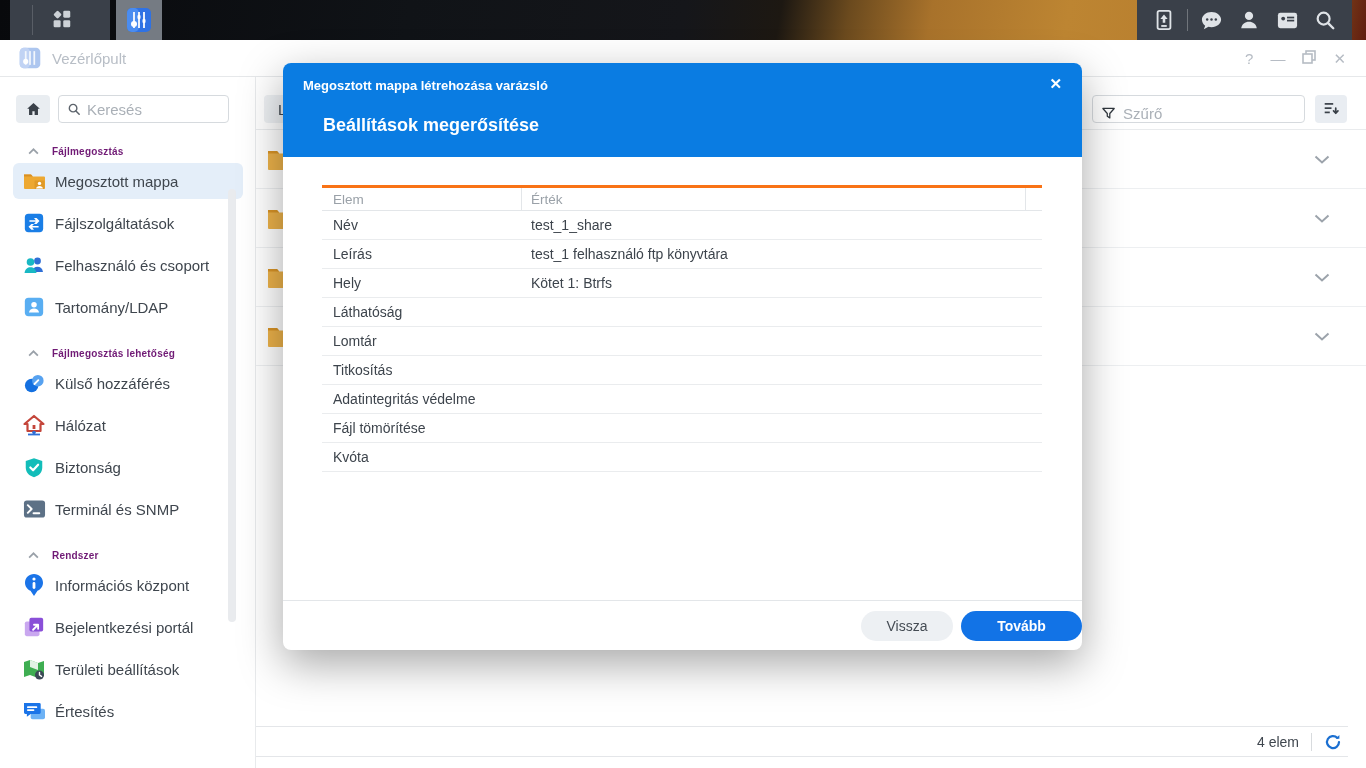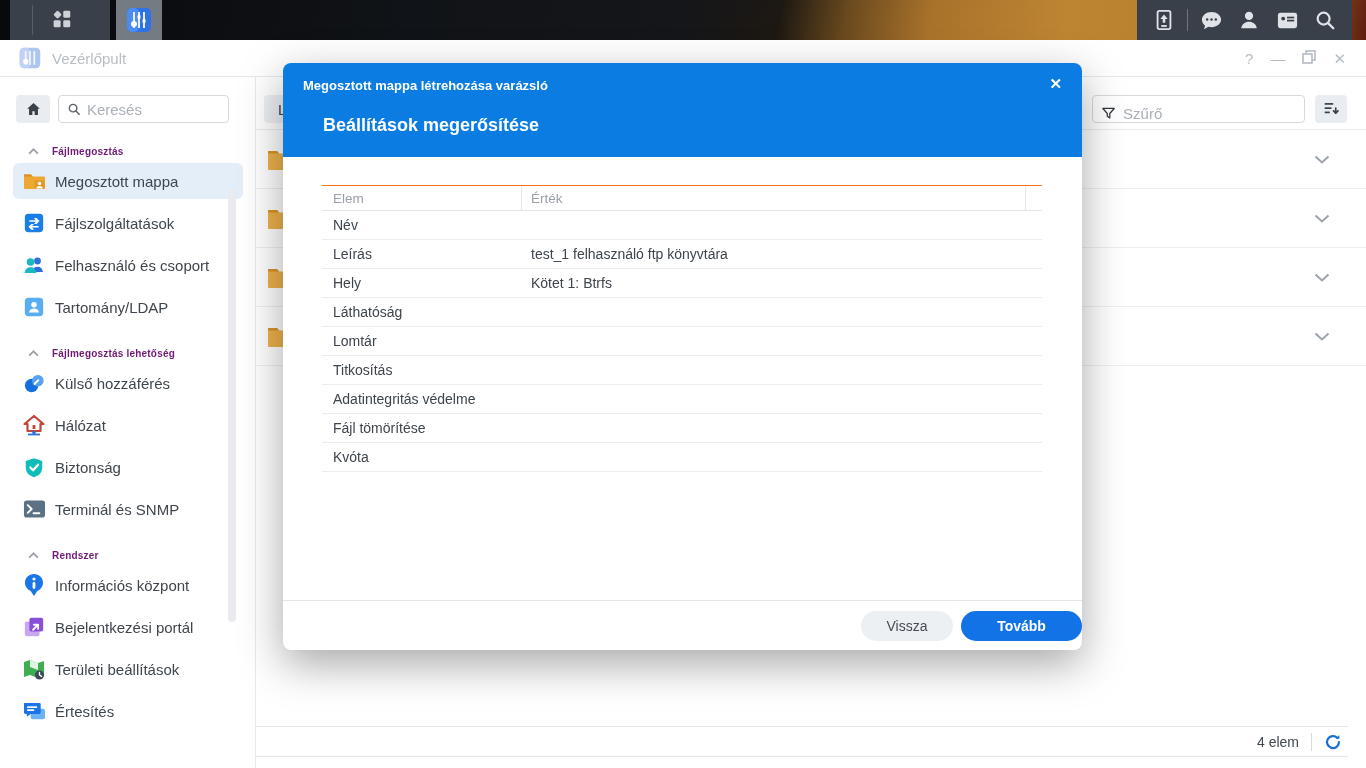--- a/index.html
+++ b/index.html
@@ -59,21 +59,21 @@
 
   
   .dialog{position:absolute;left:283px;top:63px;width:799px;height:587px;background:#fff;border-radius:8px;
     box-shadow:0 14px 44px rgba(0,0,0,.35);z-index:20;overflow:hidden}
   .dlg-header{height:94px;background:#0a7ce2;position:relative;color:#fff}
   .dlg-title{position:absolute;left:20px;top:15px;font-size:13px;font-weight:bold}
   .dlg-close{position:absolute;right:20px;top:12px;font-size:15px;font-weight:bold;cursor:pointer;color:#fff}
   .dlg-subtitle{position:absolute;left:40px;top:52px;font-size:18px;font-weight:bold}
   .dlg-body{padding:28px 40px 0 39px}
   .tbl{width:720px}
-  .thead{display:flex;height:26px;border-top:1px solid #f97316;border-bottom:1px solid #e3e6e9;align-items:center;color:#9aa1a8;font-size:13.5px}
+  .thead{display:flex;height:26px;border-top:3px solid #f97316;border-bottom:1px solid #e3e6e9;align-items:center;color:#9aa1a8;font-size:13.5px}
   .th1{width:200px;padding-left:11px;border-right:1px solid #e3e6e9;height:100%;display:flex;align-items:center}
   .th2{flex:1;padding-left:9px;border-right:1px solid #e3e6e9;height:100%;display:flex;align-items:center}
   .th3{width:16px;height:100%}
   .trow{display:flex;height:29px;border-bottom:1px solid #eaecee;align-items:center;font-size:14px;color:#3d444c}
   .tlabel{width:200px;padding-left:11px}
   .tvalue{flex:1;padding-left:9px}
   .dlg-footer{position:absolute;left:0;right:0;bottom:0;height:50px;border-top:1px solid #e3e6e9;display:flex;align-items:center;justify-content:flex-end;gap:8px;}
   .btn-back{width:92px;height:30px;border:none;border-radius:16px;background:#edf0f3;color:#454c54;font-size:14px;font-family:"Liberation Sans",sans-serif;cursor:pointer}
   .btn-next{width:121px;height:30px;border:none;border-radius:16px;background:#1273e6;color:#fff;font-size:14px;font-weight:bold;font-family:"Liberation Sans",sans-serif;cursor:pointer}
 </style>
@@ -421,20 +421,21 @@
   </div>
   <div class="dlg-body">
     <div class="tbl">
       <div class="thead">
         <span class="th1">Elem</span>
         <span class="th2">Érték</span>
         <span class="th3"></span>
       </div>
       <div class="trow">
         <span class="tlabel">Név</span>
+        <span class="tvalue">test_1_share</span>
       </div>
       <div class="trow">
         <span class="tlabel">Leírás</span>
         <span class="tvalue">test_1 felhasználó ftp könyvtára</span>
       </div>
       <div class="trow">
         <span class="tlabel">Hely</span>
         <span class="tvalue">Kötet 1: Btrfs</span>
       </div>
       <div class="trow">

